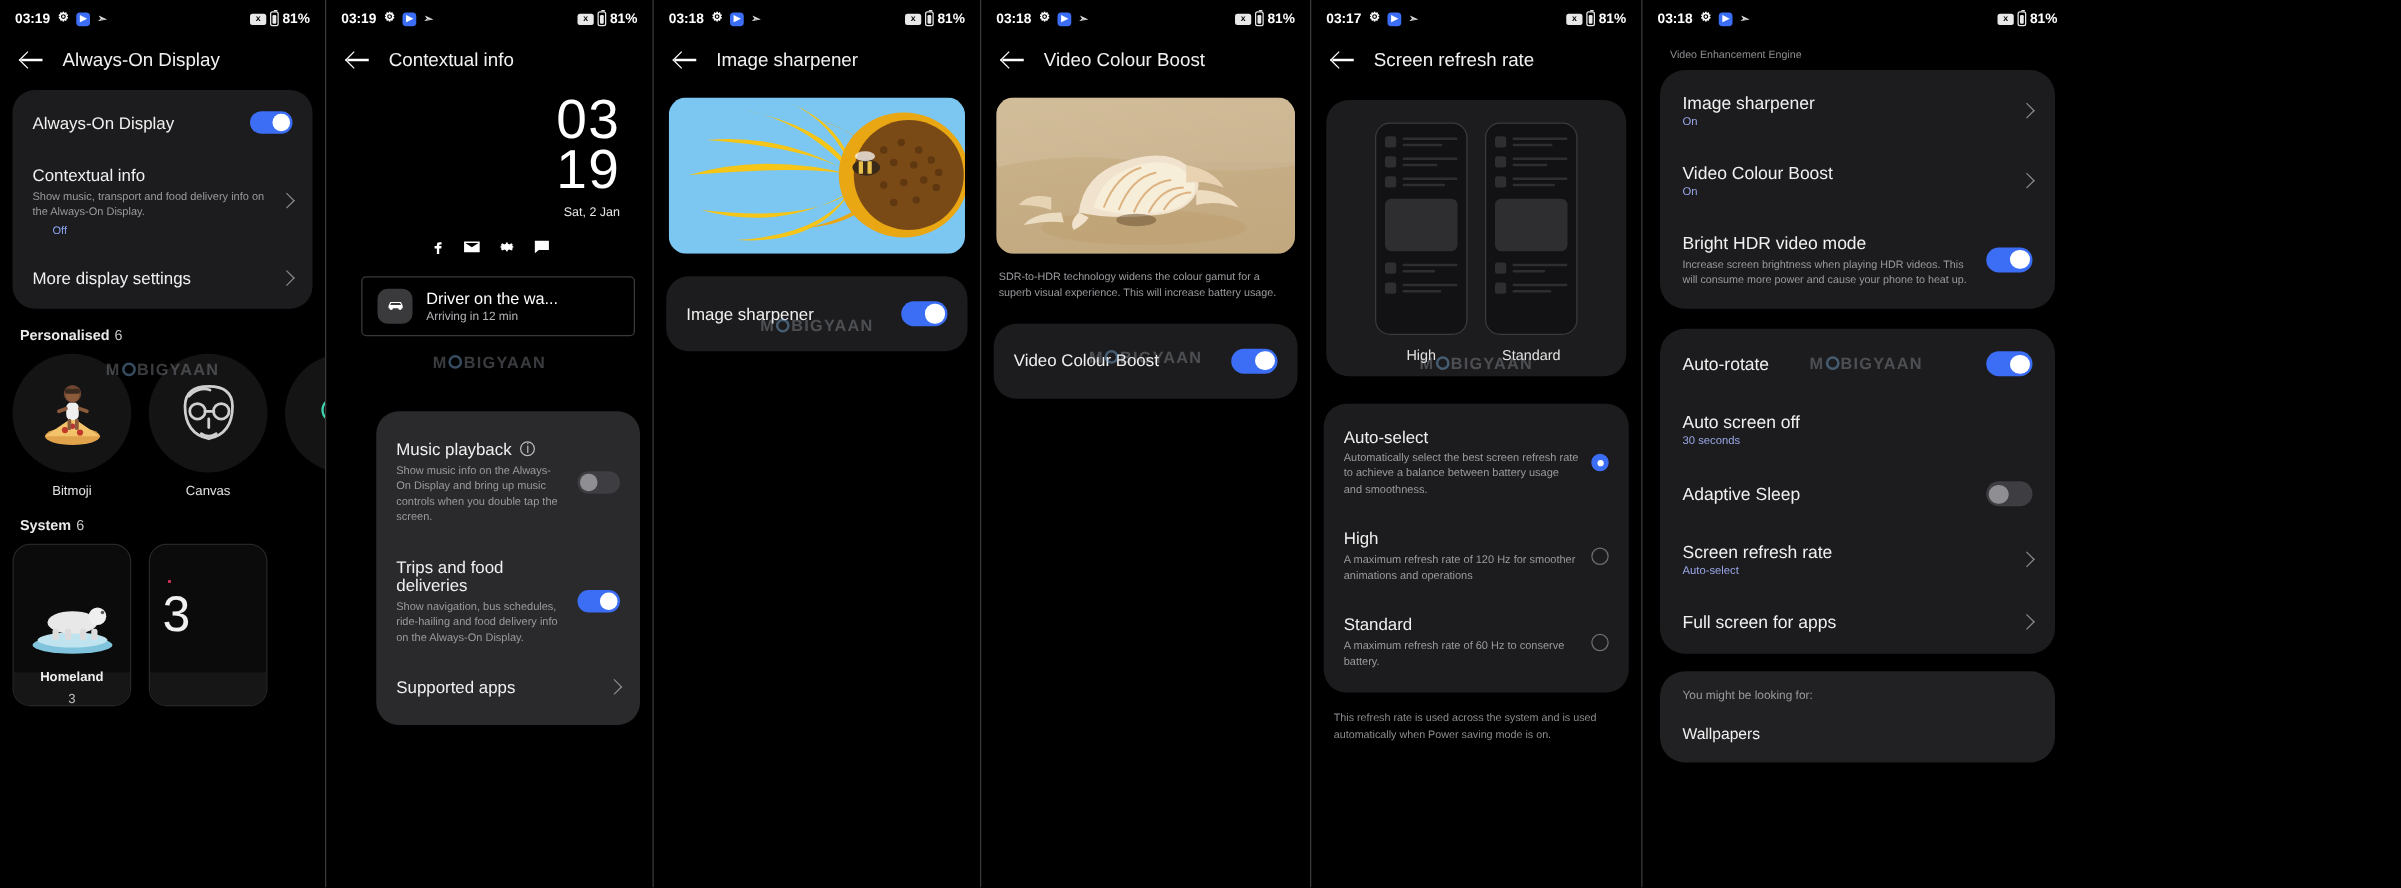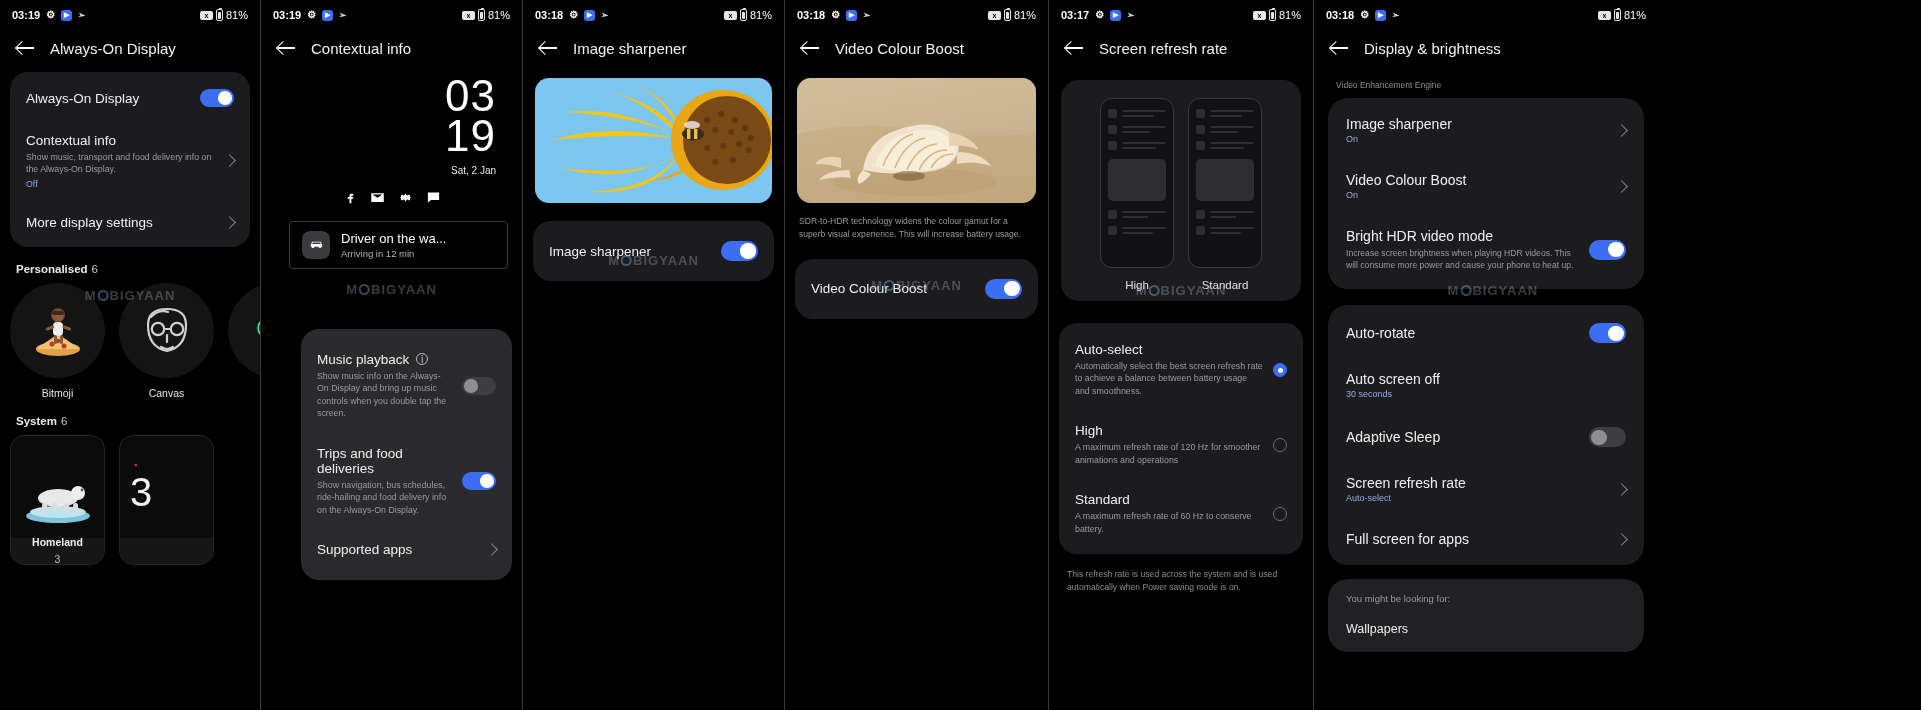--- a/index.html
+++ b/index.html
@@ -50,21 +50,21 @@
     border-radius: 2px; position: relative;
   }
   .batt-icon:before {
     content: ""; position: absolute; top: -2.4px; left: 1.6px;
     width: 3px; height: 1.6px; background: #e8e8e8; border-radius: 1px;
   }
   .batt-icon:after {
     content: ""; position: absolute; bottom: 1px; left: 1px; right: 1px;
     height: 72%; background: #e8e8e8; border-radius: 1px;
   }
-  .batt-pct { font-size: 11px; font-weight: 400; }
+  .batt-pct { font-size: 11px; font-weight: 700; }
 
   
   .appbar {
     display: flex; align-items: center; gap: 14px;
     padding: 8px 16px 14px 16px;
   }
   .back-arrow {
     width: 20px; height: 20px; flex: 0 0 auto;
     position: relative; cursor: pointer;
   }
@@ -83,21 +83,21 @@
   .card {
     background: #1c1c1e; border-radius: 18px;
     margin: 0 10px; padding: 4px 0;
   }
   .card-dark2 { background: #2a2a2c; margin-left: 40px; }
   .row { padding: 13px 16px; }
   .row-flex { display: flex; align-items: center; gap: 10px; }
   .row-main { flex: 1 1 auto; min-width: 0; }
   .row-title { color: #f0f0f0; font-size: 13.5px; }
   .row-desc { color: #9a9a9e; font-size: 8.8px; line-height: 1.42; margin-top: 3px; }
-  .row-value { color: #8ba4f0; font-size: 8.8px; margin-top: 3px; }
+  .row-value { color: #8ba4f0; font-size: 8.8px; margin-top: 3px; margin-left: 16px; }
   .row-value-lav { color: #9aa7e8; font-size: 9px; margin-top: 2px; }
 
   
   .toggle {
     width: 34px; height: 18px; border-radius: 9px;
     background: #3b6ef5; position: relative; flex: 0 0 auto; cursor: pointer;
   }
   .toggle:after {
     content: ""; position: absolute; top: 2.2px; right: 2.2px;
     width: 13.6px; height: 13.6px; border-radius: 50%; background: #fff;
@@ -755,24 +755,20 @@
         <span class="badge-blue">▶</span>
         <span class="wave-glyph">➣</span>
       </div>
       <div class="sb-right">
         <span class="sim-icon">x</span>
         <span class="batt-icon"></span>
         <span class="batt-pct">81%</span>
       </div>
     </div>
 
-    <div class="appbar">
-      <div class="back-arrow"></div>
-      <div class="appbar-title">Display &amp; brightness</div>
-    </div>
 
     <div class="sub-label">Video Enhancement Engine</div>
 
     <div class="card">
       <div class="row row-flex">
         <div class="row-main">
           <div class="row-title">Image sharpener</div>
           <div class="row-value-lav">On</div>
         </div>
         <div class="chev"></div>

